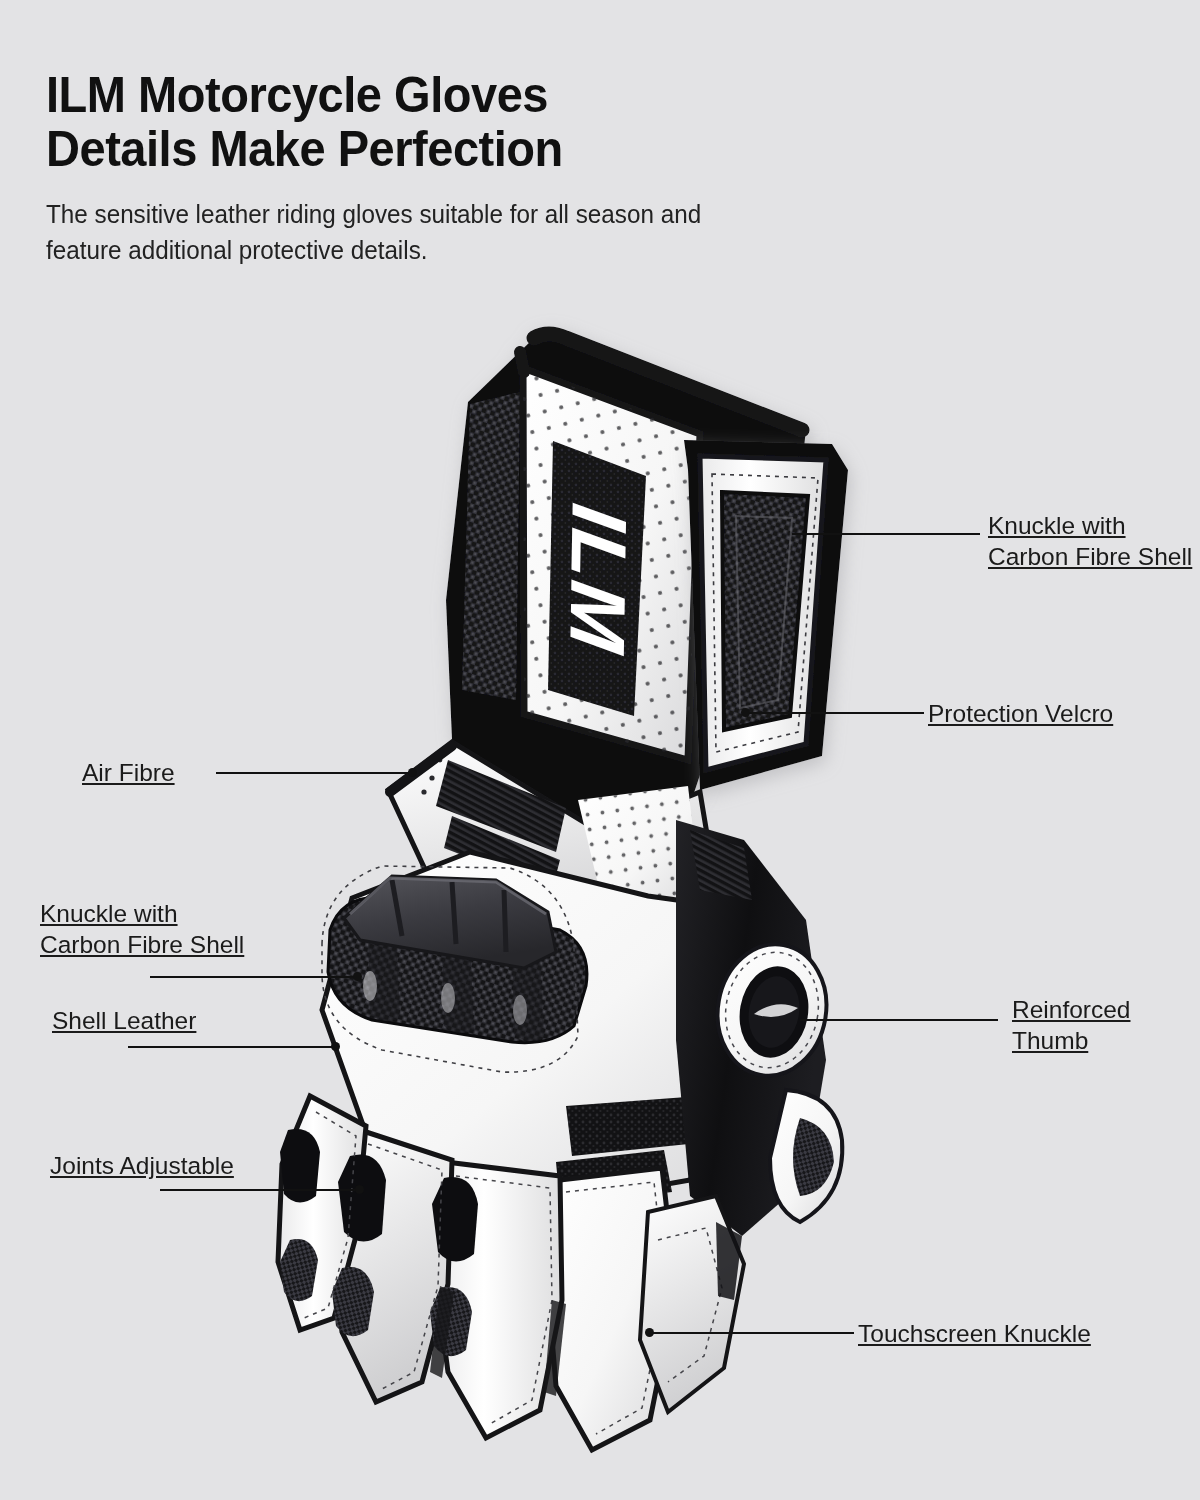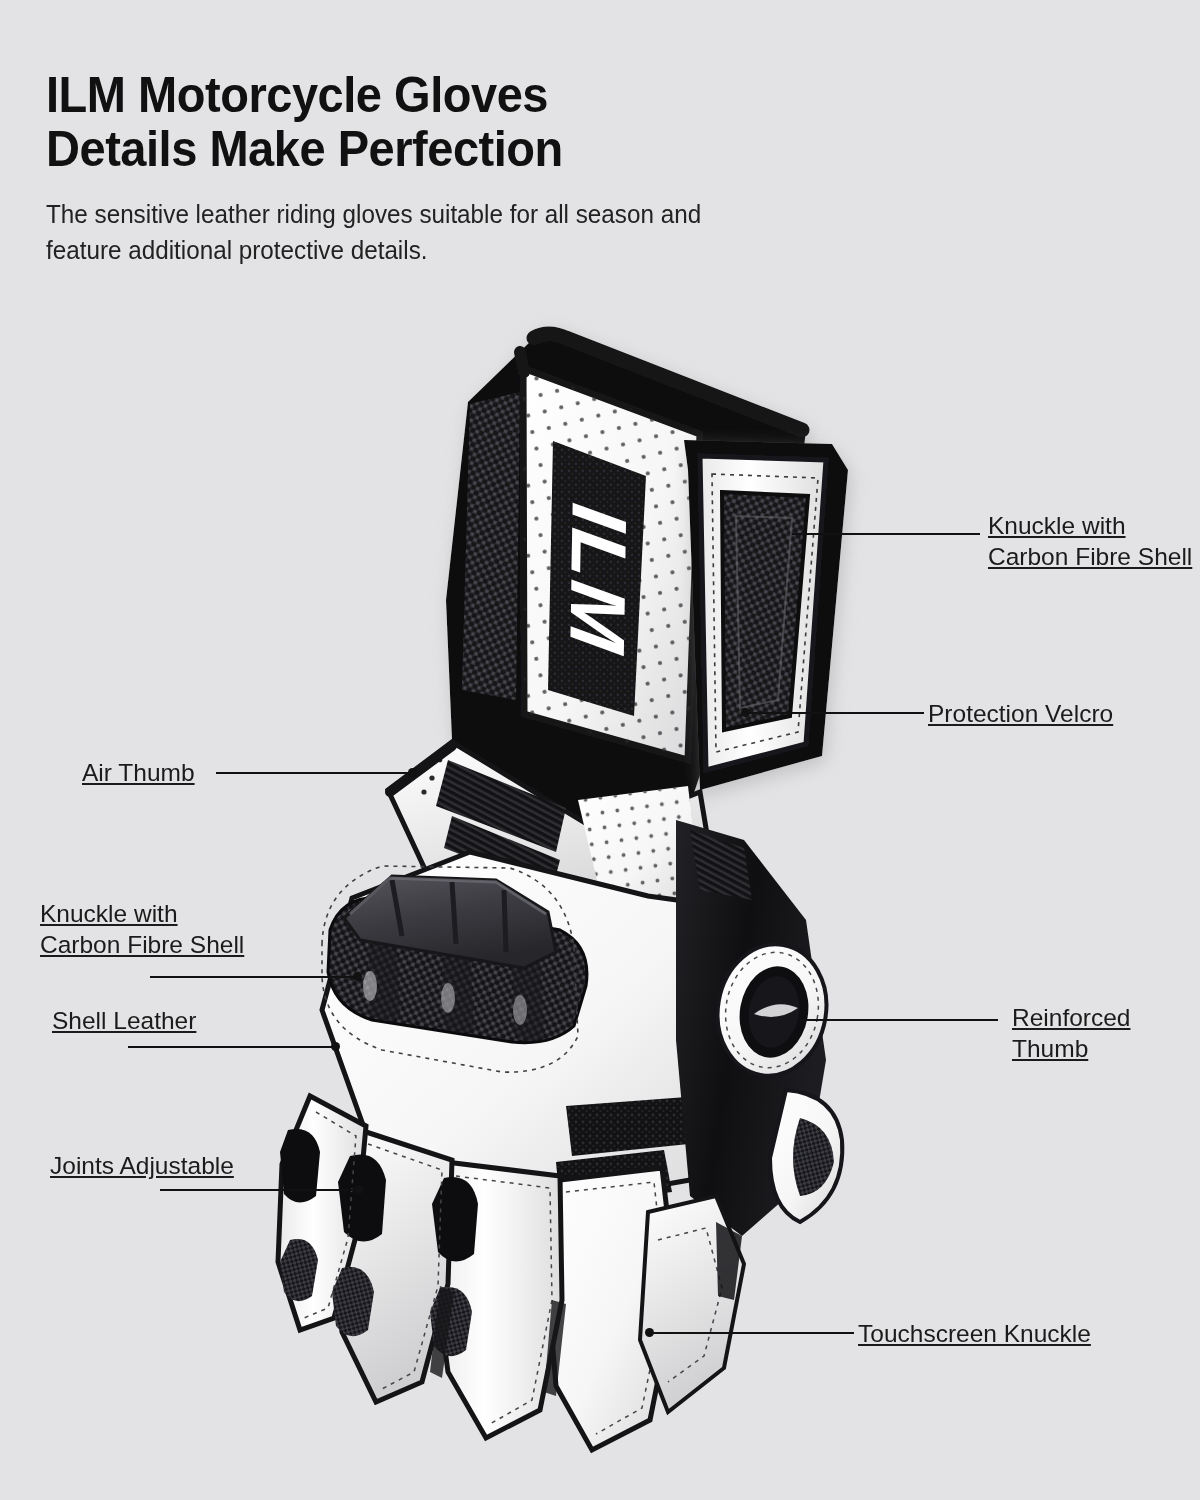--- a/index.html
+++ b/index.html
@@ -276,21 +276,21 @@
   <div class="callout right" style="left:928px;top:698px;">
     <div class="label">
       <span class="ln">Protection Velcro</span>
     </div>
   </div>
   <div class="leader" style="left:748px;top:712px;width:176px;"></div>
   <div class="dot" style="left:741px;top:708px;"></div>
 
   <div class="callout left" style="left:82px;top:757px;">
     <div class="label">
-      <span class="ln">Air Thumb</span>
+      <span class="ln">Air Fibre</span>
     </div>
   </div>
   <div class="leader" style="left:216px;top:772px;width:196px;"></div>
   <div class="dot" style="left:408px;top:768px;"></div>
 
   <div class="callout left" style="left:40px;top:898px;">
     <div class="label">
       <span class="ln">Knuckle with</span>
       <span class="ln">Carbon Fibre Shell</span>
     </div>
@@ -299,21 +299,21 @@
   <div class="dot" style="left:353px;top:972px;"></div>
 
   <div class="callout left" style="left:52px;top:1005px;">
     <div class="label">
       <span class="ln">Shell Leather</span>
     </div>
   </div>
   <div class="leader" style="left:128px;top:1046px;width:208px;"></div>
   <div class="dot" style="left:331px;top:1042px;"></div>
 
-  <div class="callout right" style="left:1012px;top:994px;margin-top:8px;">
+  <div class="callout right" style="left:1012px;top:994px;">
     <div class="label">
       <span class="ln">Reinforced</span>
       <span class="ln">Thumb</span>
     </div>
   </div>
   <div class="leader" style="left:800px;top:1019px;width:198px;"></div>
 
   <div class="callout left" style="left:50px;top:1150px;">
     <div class="label">
       <span class="ln">Joints Adjustable</span>

